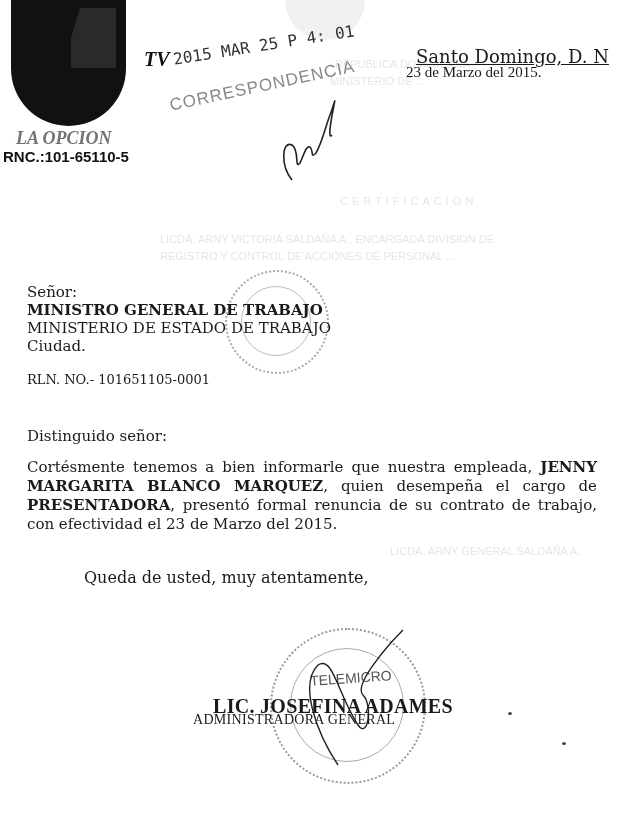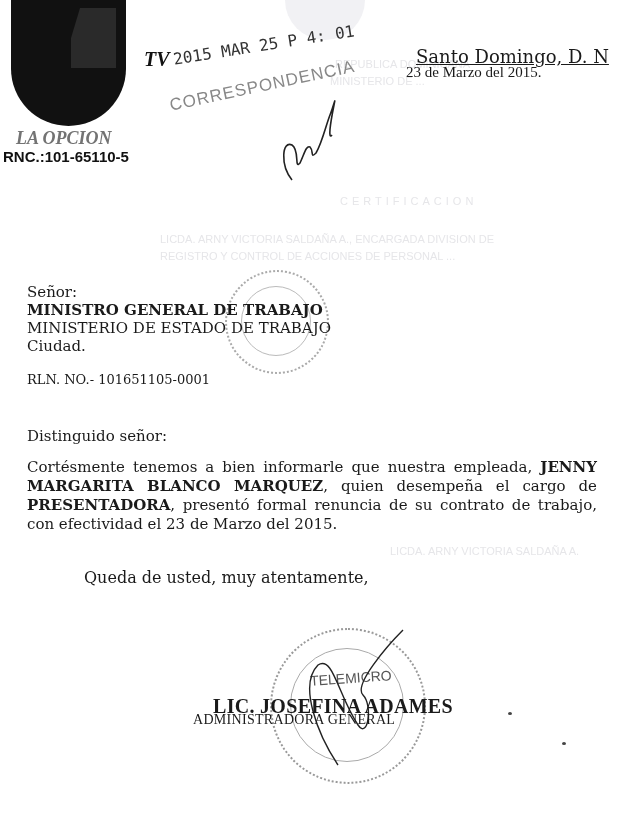--- a/index.html
+++ b/index.html
@@ -54,21 +54,21 @@
   </style>
 </head>
 <body>
 
 <div class="abs ghost-emblem"></div>
 <div class="abs ghost" style="left:335px;top:58px;">REPUBLICA DOMINICANA</div>
 <div class="abs ghost" style="left:330px;top:75px;">MINISTERIO DE ...</div>
 <div class="abs ghost" style="left:340px;top:195px;letter-spacing:4px;">CERTIFICACION</div>
 <div class="abs ghost" style="left:160px;top:233px;">LICDA. ARNY VICTORIA SALDAÑA A., ENCARGADA DIVISION DE</div>
 <div class="abs ghost" style="left:160px;top:250px;">REGISTRO Y CONTROL DE ACCIONES DE PERSONAL ...</div>
-<div class="abs ghost" style="left:390px;top:545px;">LICDA. ARNY VICTORIA SALDAÑA A.</div>
+<div class="abs ghost" style="left:390px;top:545px;">LICDA. ARNY GENERAL SALDAÑA A.</div>
 
 <div class="abs shield">
     <div class="shield-inner"></div>
   </div>
 <div class="abs tv">TV</div>
 <div class="abs company">LA OPCION</div>
 <div class="abs rnc">RNC.:101-65110-5</div>
 
 <div class="abs stamp-date">2015 MAR 25 P 4: 01</div>
 <div class="abs stamp-corr">CORRESPONDENCIA</div>

